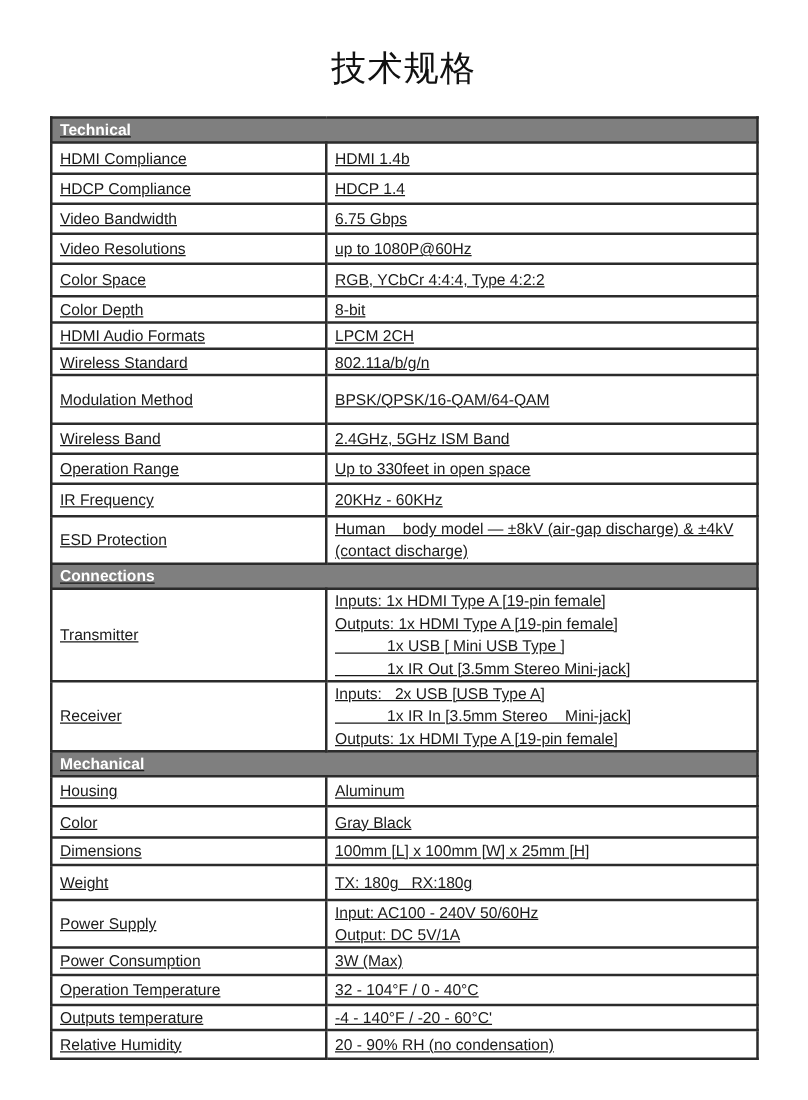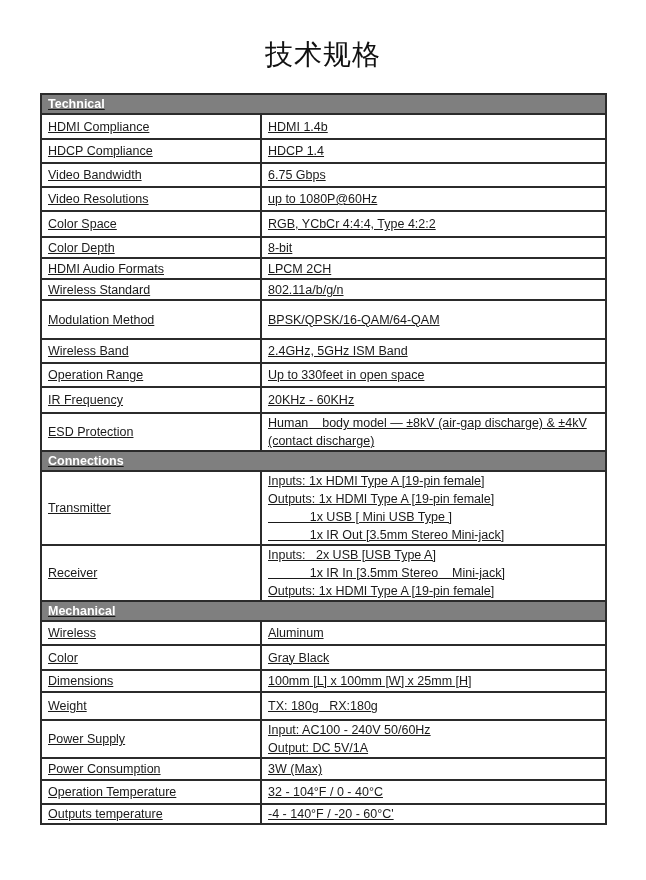--- a/index.html
+++ b/index.html
@@ -95,21 +95,21 @@
           <span class="line">Inputs:   2x USB [USB Type A]</span>
           <span class="line">            1x IR In [3.5mm Stereo    Mini-jack]</span>
           <span class="line">Outputs: 1x HDMI Type A [19-pin female]</span>
         </td>
       </tr>
 
     <tr class="sec">
         <td colspan="2">Mechanical</td>
       </tr>
     <tr style="height:24px">
-        <td class="k">Wireless</td>
+        <td class="k">Housing</td>
         <td>Aluminum</td>
       </tr>
     <tr style="height:25px">
         <td class="k">Color</td>
         <td>Gray Black</td>
       </tr>
     <tr style="height:22px">
         <td class="k">Dimensions</td>
         <td>100mm [L] x 100mm [W] x 25mm [H]</td>
       </tr>
@@ -129,14 +129,18 @@
         <td>3W (Max)</td>
       </tr>
     <tr style="height:24px">
         <td class="k">Operation Temperature</td>
         <td>32 - 104°F / 0 - 40°C</td>
       </tr>
     <tr style="height:20px">
         <td class="k">Outputs temperature</td>
         <td>-4 - 140°F / -20 - 60°C'</td>
       </tr>
+    <tr style="height:23px">
+        <td class="k">Relative Humidity</td>
+        <td>20 - 90% RH (no condensation)</td>
+      </tr>
   </tbody>
 </table>
 
 </body></html>

